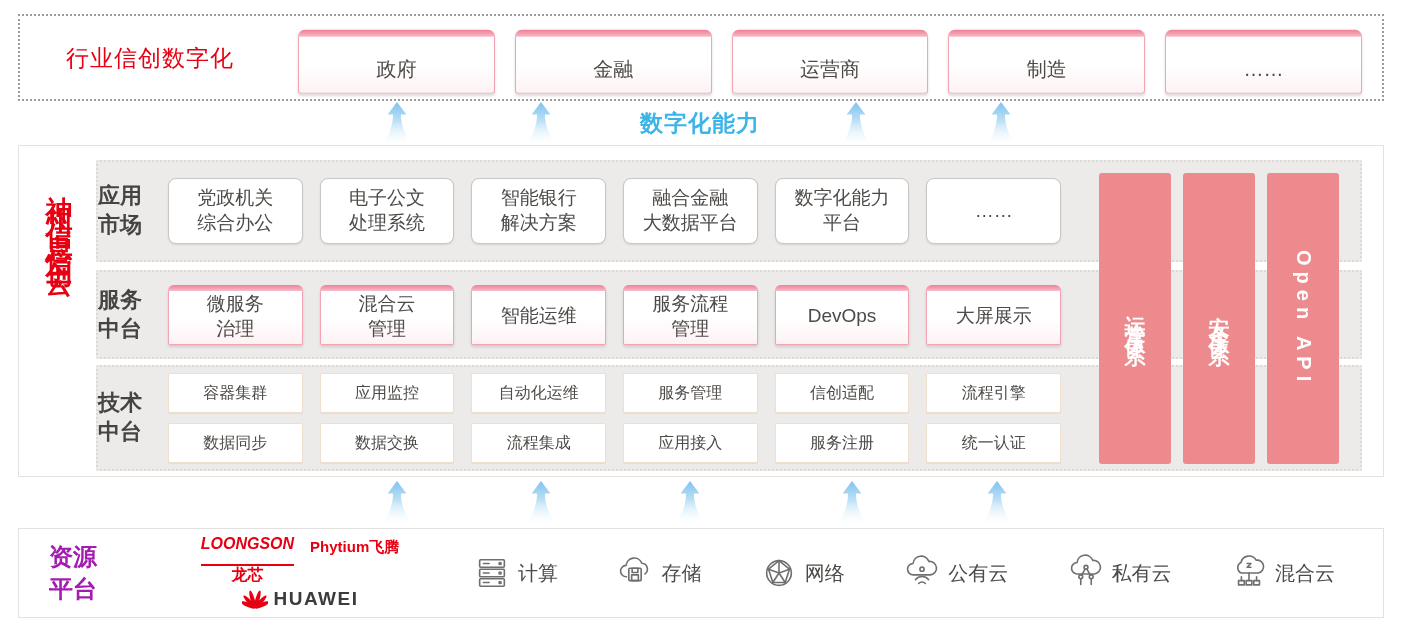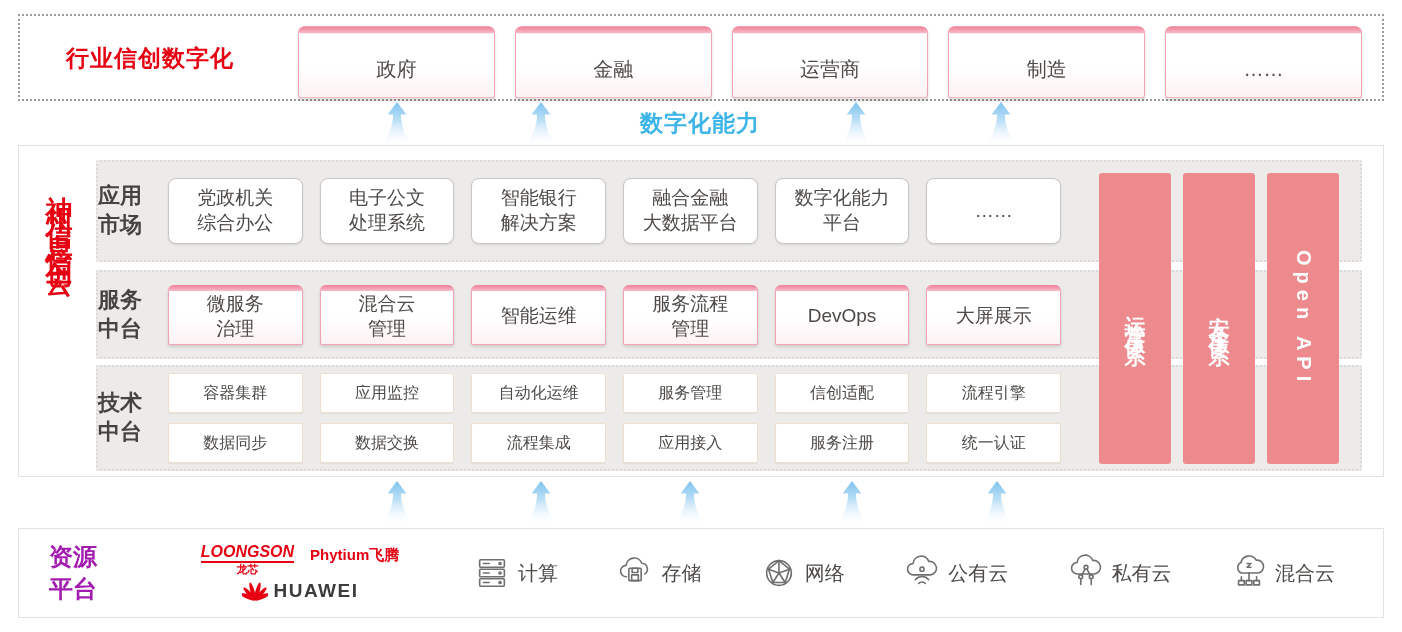--- a/index.html
+++ b/index.html
@@ -4,24 +4,24 @@
 <style>
   html,body{margin:0;padding:0;background:#fff;}
   .stage{position:relative;width:1402px;height:632px;background:#fff;overflow:hidden;
          font-family:"Liberation Sans",sans-serif;color:#4d4a47;}
   .pre{white-space:pre-line;}
 
   
   .top-band{position:absolute;left:18px;top:14px;width:1366px;height:87px;
             border:2px dotted #9b9b9b;box-sizing:border-box;}
   .top-title{position:absolute;left:46px;top:50%;transform:translateY(-50%);
-             font-size:23px;font-weight:bold;color:#e60012;letter-spacing:1px;}
+             font-size:23px;font-weight:normal;color:#e60012;letter-spacing:1px;}
   .industries{position:absolute;left:278px;right:20px;top:50%;transform:translateY(-44%);
               display:flex;gap:20px;}
-  .cap-box{position:relative;flex:1;height:72px;box-sizing:border-box;
+  .cap-box{position:relative;flex:1;height:64px;box-sizing:border-box;
            background:linear-gradient(180deg,#ffffff 0%,#ffffff 55%,#fdf2f4 100%);
            border:1px solid #f2a4b2;border-top:0;border-radius:7px 7px 3px 3px;
            box-shadow:0 2px 3px rgba(0,0,0,.14);
            display:flex;align-items:center;justify-content:center;
            font-size:20px;color:#4d4a47;padding-top:16px;}
   .cap-box::before{content:"";position:absolute;top:0;left:-1px;right:-1px;height:7px;
            border-radius:7px 7px 0 0;
            background:linear-gradient(180deg,#ee7f97,#f8bcc8);}
 
   
@@ -72,22 +72,22 @@
   .bottom-band{position:absolute;left:18px;top:528px;width:1366px;height:90px;
                background:#fff;border:1px solid #e4e2e0;box-sizing:border-box;
                display:flex;align-items:center;}
   .res-label{margin-left:30px;font-size:24px;font-weight:bold;color:#a21caf;
              line-height:1.35;}
   .vendors{margin-left:88px;width:230px;display:flex;flex-direction:column;
            align-items:center;gap:3px;}
   .vendor-row1{display:flex;gap:16px;align-items:flex-start;}
   .loongson{display:flex;flex-direction:column;align-items:center;line-height:1;}
   .loongson-name{font-style:italic;font-weight:bold;color:#e60012;font-size:16px;
-                 border-bottom:2px solid #e60012;padding-bottom:1px;}
-  .loongson-sub{font-size:11px;color:#e60012;font-weight:bold;margin-top:1px;}
+                 border-bottom:2px solid #e60012;padding-bottom:12px;}
+  .loongson-sub{font-size:16px;color:#e60012;font-weight:bold;margin-top:1px;}
   .phytium{font-weight:bold;color:#e60012;font-size:15px;margin-top:2px;}
   .huawei-row{display:flex;align-items:center;gap:6px;margin-top:2px;}
   .huawei-name{font-weight:bold;color:#3c3c3c;font-size:19px;letter-spacing:1.5px;}
   .resources{flex:1;display:flex;align-items:center;justify-content:space-between;
              margin-left:58px;padding-right:48px;}
   .res-item{display:flex;align-items:center;gap:7px;font-size:20px;color:#4d4a47;}
   .res-item svg{stroke:#6f6f6f;fill:none;stroke-width:1.7;stroke-linecap:round;
                 stroke-linejoin:round;}
 </style>
 </head>

